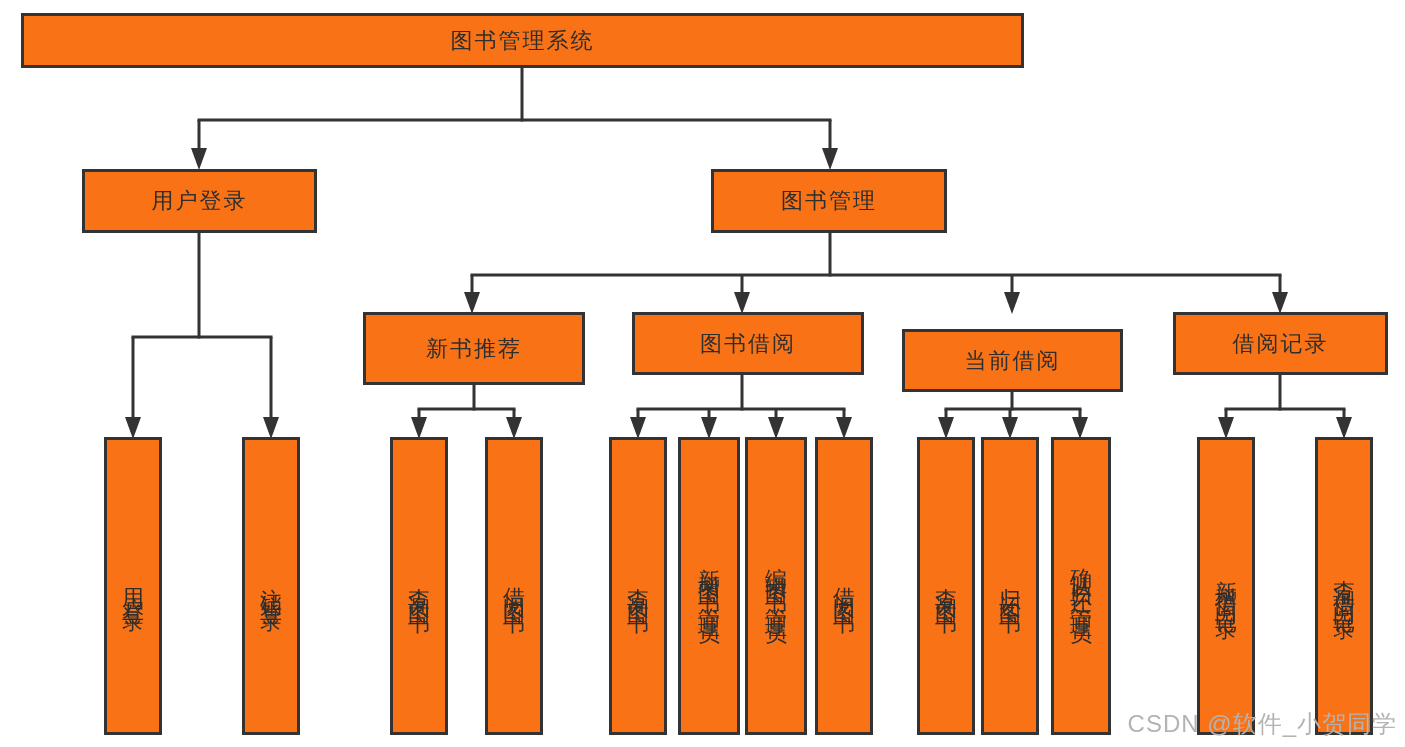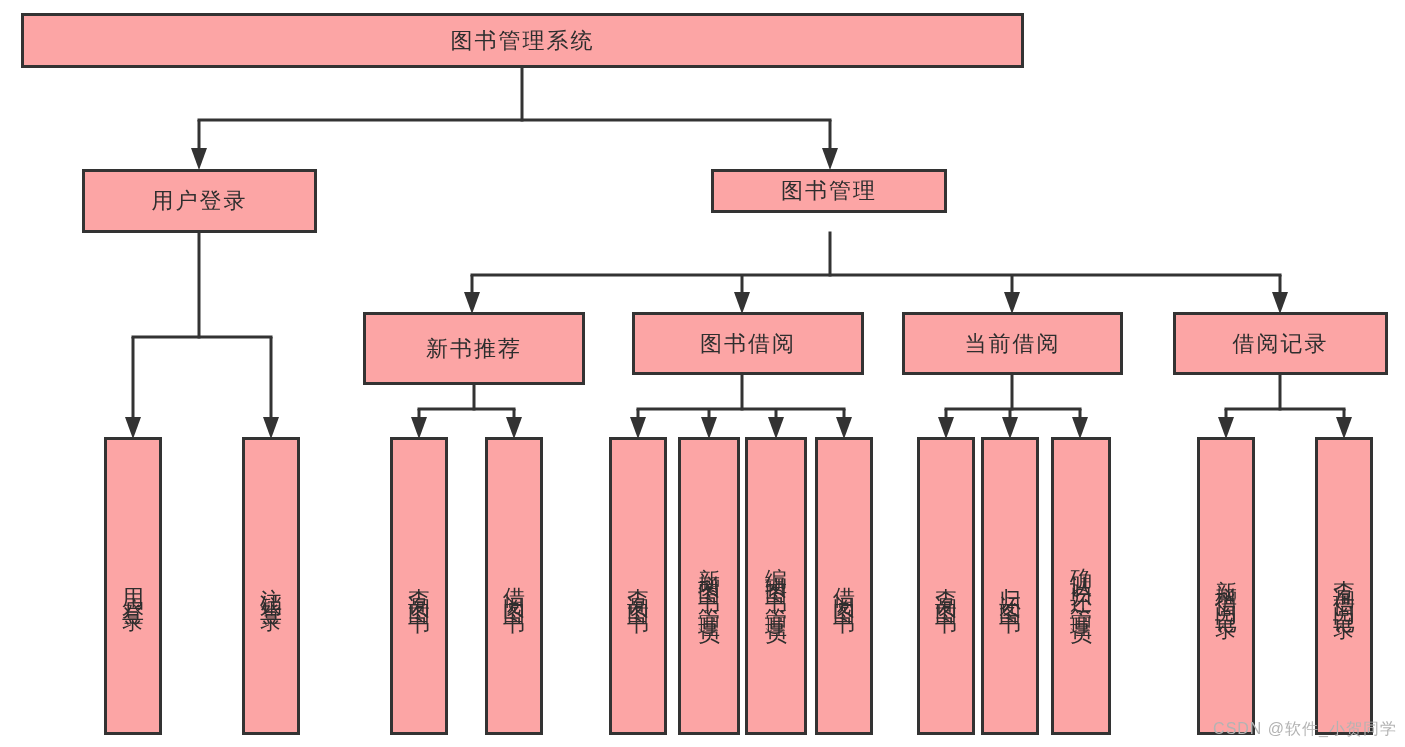--- a/index.html
+++ b/index.html
@@ -4,34 +4,34 @@
 <style>
   html,body{margin:0;padding:0;background:#fff;}
   body{
     width:1405px;height:747px;position:relative;overflow:hidden;
     font-family:"Liberation Sans","DejaVu Sans",sans-serif;
   }
   .stage{position:relative;width:1405px;height:747px;background:#fff;}
   svg.wires{position:absolute;left:0;top:0;z-index:1;}
   .box{
     position:absolute;box-sizing:border-box;z-index:2;
-    border:3px solid var(--border,#333);background:#fca5a5;
+    border:3px solid var(--border,#333);background:#f97316;
     display:flex;align-items:center;justify-content:center;
     font-size:22px;letter-spacing:2px;color:var(--text,#2e2e2e);
     white-space:nowrap;
   }
   .leaf{
     top:437px;height:298px;
     writing-mode:vertical-lr;text-orientation:mixed;
     font-size:22px;letter-spacing:8px;line-height:1.0;
     padding:6px 0;white-space:normal;
   }
   .watermark{
     position:absolute;right:8px;bottom:7px;z-index:4;
-    font-size:16px;letter-spacing:1px;color:var(--wm,#b3b3b3);
+    font-size:24px;letter-spacing:1px;color:var(--wm,#b3b3b3);
   }
 </style>
 </head>
 <body>
 
 <div class="stage">
 
   <svg class="wires" width="1405" height="747" viewBox="0 0 1405 747">
       <line x1="522" y1="68" x2="522" y2="120" stroke="#333333" stroke-width="3" stroke-linecap="square"></line>
       <line x1="199" y1="120" x2="830" y2="120" stroke="#333333" stroke-width="3" stroke-linecap="square"></line>
@@ -83,25 +83,25 @@
       <polygon points="1072,417 1088,417 1080,439" fill="#333333"></polygon>
       <line x1="1226" y1="409" x2="1226" y2="431" stroke="#333333" stroke-width="3"></line>
       <polygon points="1218,417 1234,417 1226,439" fill="#333333"></polygon>
       <line x1="1344" y1="409" x2="1344" y2="431" stroke="#333333" stroke-width="3"></line>
       <polygon points="1336,417 1352,417 1344,439" fill="#333333"></polygon>
     </svg>
 
   <div class="box" style="left:21px;top:13px;width:1003px;height:55px">图书管理系统</div>
 
   <div class="box" style="left:82px;top:169px;width:235px;height:64px">用户登录</div>
-  <div class="box" style="left:711px;top:169px;width:236px;height:44px">图书管理</div>
+  <div class="box" style="left:711px;top:169px;width:236px;height:64px">图书管理</div>
 
   <div class="box" style="left:363px;top:312px;width:222px;height:73px">新书推荐</div>
   <div class="box" style="left:632px;top:312px;width:232px;height:63px">图书借阅</div>
-  <div class="box" style="left:902px;top:312px;width:221px;height:63px">当前借阅</div>
+  <div class="box" style="left:902px;top:329px;width:221px;height:63px">当前借阅</div>
   <div class="box" style="left:1173px;top:312px;width:215px;height:63px">借阅记录</div>
 
   <div class="box leaf" style="left:104px;width:58px">用户登录</div>
   <div class="box leaf" style="left:242px;width:58px">注销登录</div>
 
   <div class="box leaf" style="left:390px;width:58px">查询图书</div>
   <div class="box leaf" style="left:485px;width:58px">借阅图书</div>
 
   <div class="box leaf" style="left:609px;width:58px">查询图书</div>
   <div class="box leaf" style="left:678px;width:62px">新增图书（管理员）</div>

